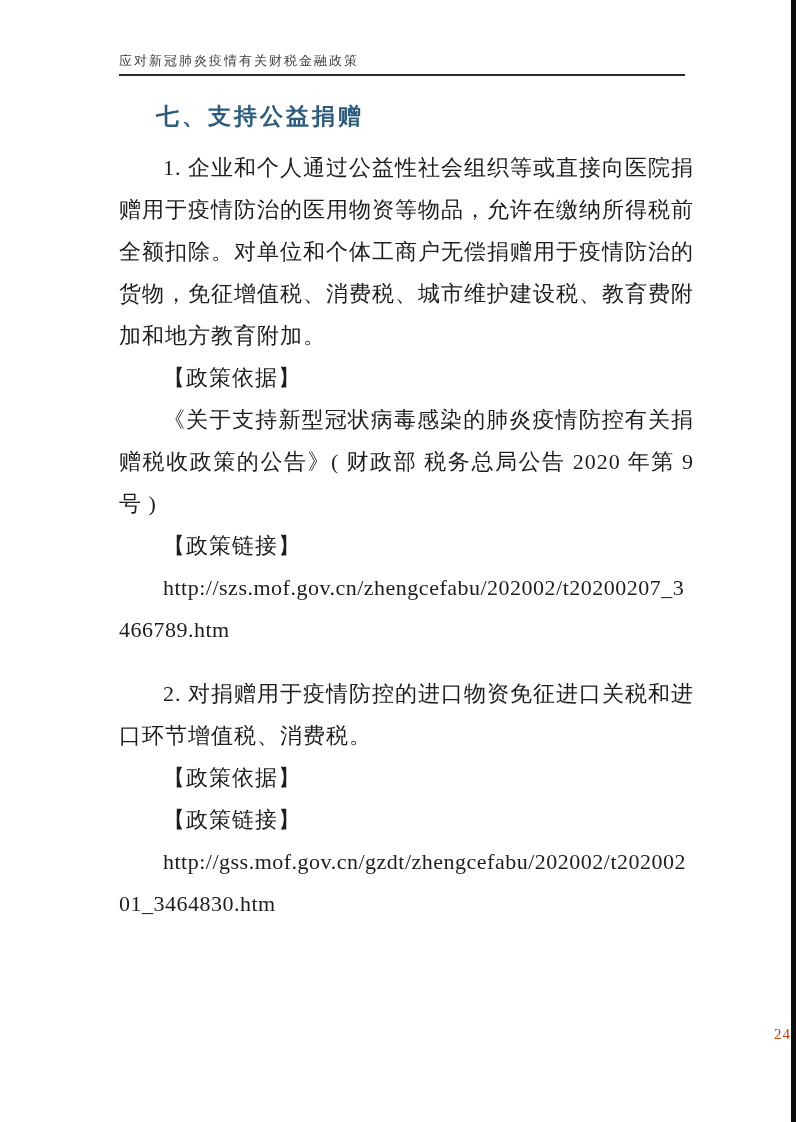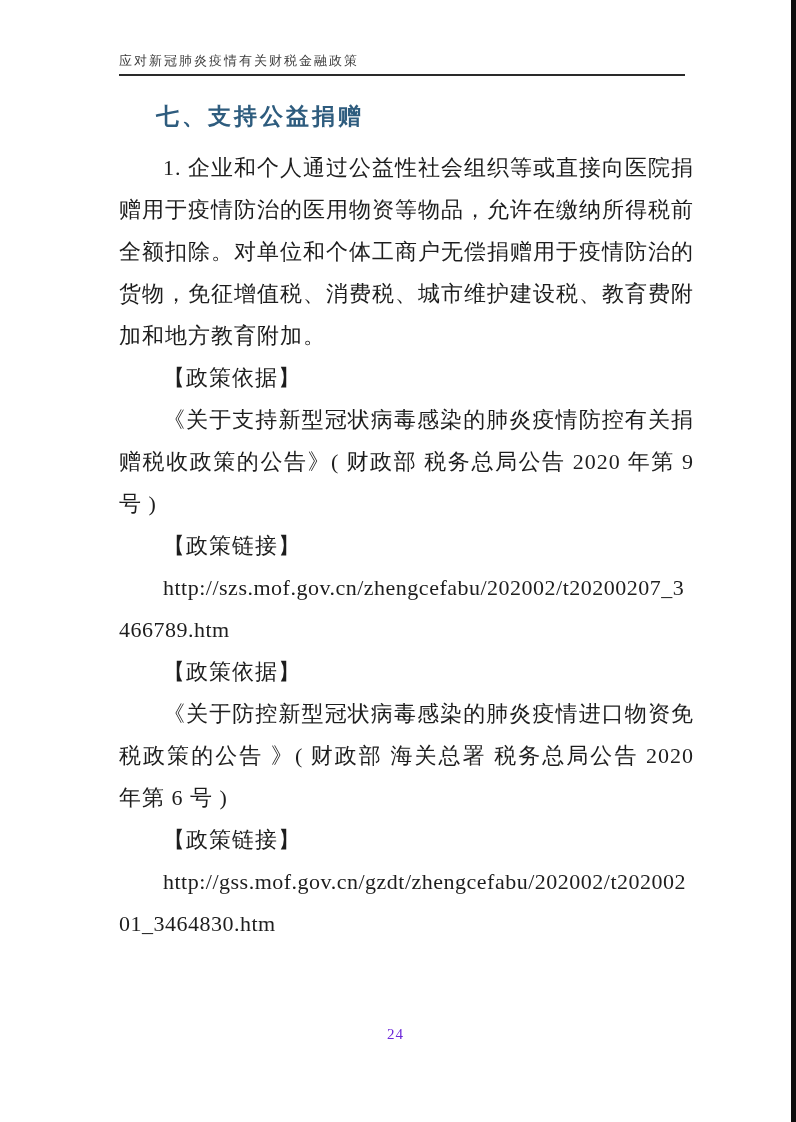--- a/index.html
+++ b/index.html
@@ -52,23 +52,23 @@
     text-indent: 2em;
   }
   .url {
     word-break: break-all;
     letter-spacing: 0.5px;
   }
   .item-gap { margin-top: 22px; }
   
   .footer {
     position: absolute; top: 1026px; left: 0; width: 791px;
-    text-align: center;
+    text-align: right;
     font-size: 15px;
-    color: #6d28d9;
+    color: #c2410c;
     letter-spacing: 1px;
   }
 </style>
 </head>
 <body>
 
 <div class="page">
 
   <div class="scan-bar"></div>
 
@@ -78,22 +78,22 @@
   <div class="content">
 
     <h2 class="section-heading">七、支持公益捐赠</h2>
 
     <p class="para">1. 企业和个人通过公益性社会组织等或直接向医院捐赠用于疫情防治的医用物资等物品，允许在缴纳所得税前全额扣除。对单位和个体工商户无偿捐赠用于疫情防治的货物，免征增值税、消费税、城市维护建设税、教育费附加和地方教育附加。</p>
     <p class="para">【政策依据】</p>
     <p class="para">《关于支持新型冠状病毒感染的肺炎疫情防控有关捐赠税收政策的公告》( 财政部 税务总局公告 2020 年第 9 号 )</p>
     <p class="para">【政策链接】</p>
     <p class="para url">http://szs.mof.gov.cn/zhengcefabu/202002/t20200207_3466789.htm</p>
 
+    <p class="para item-gap">2. 对捐赠用于疫情防控的进口物资免征进口关税和进口环节增值税、消费税。</p>
     <p class="para">【政策依据】</p>
-    <p class="para">《关于防控新型冠状病毒感染的肺炎疫情进口物资免税政策的公告 》( 财政部 海关总署 税务总局公告 2020 年第 6 号 )</p>
     <p class="para">【政策链接】</p>
     <p class="para url">http://gss.mof.gov.cn/gzdt/zhengcefabu/202002/t20200201_3464830.htm</p>
 
   </div>
 
   <div class="footer">
     <span>24</span>
   </div>
 
 </div>

